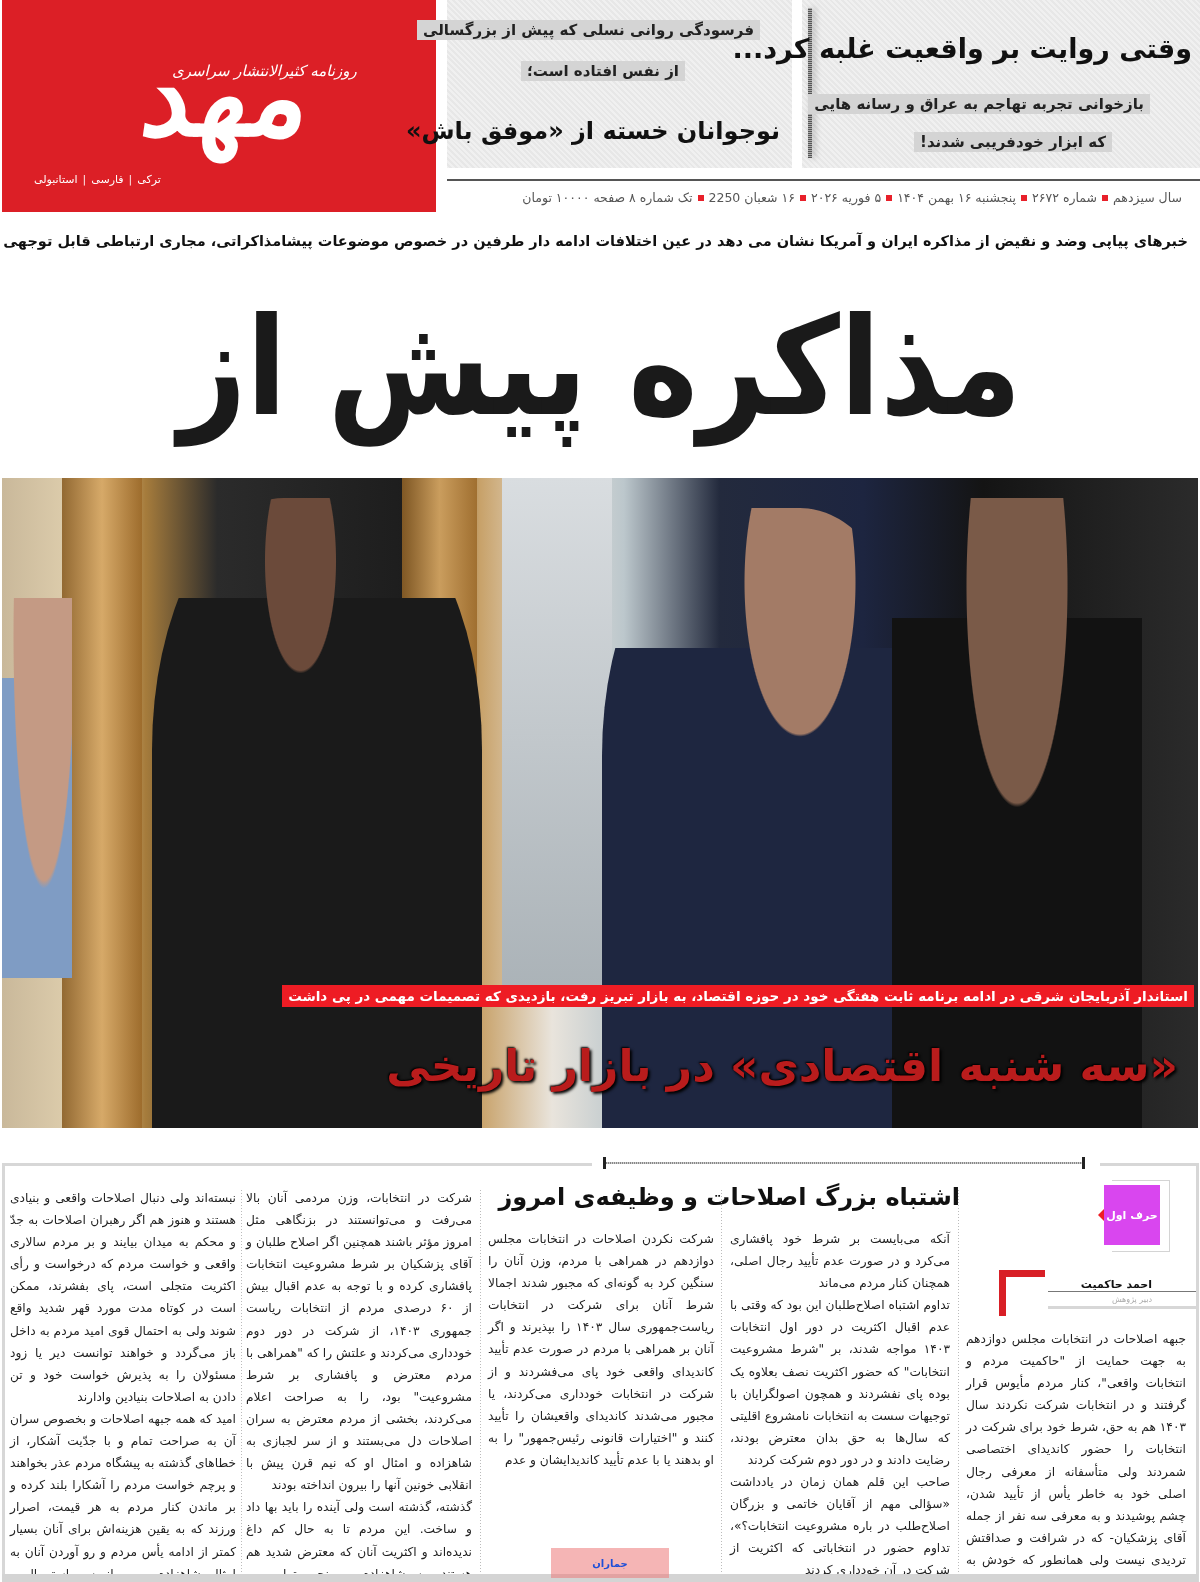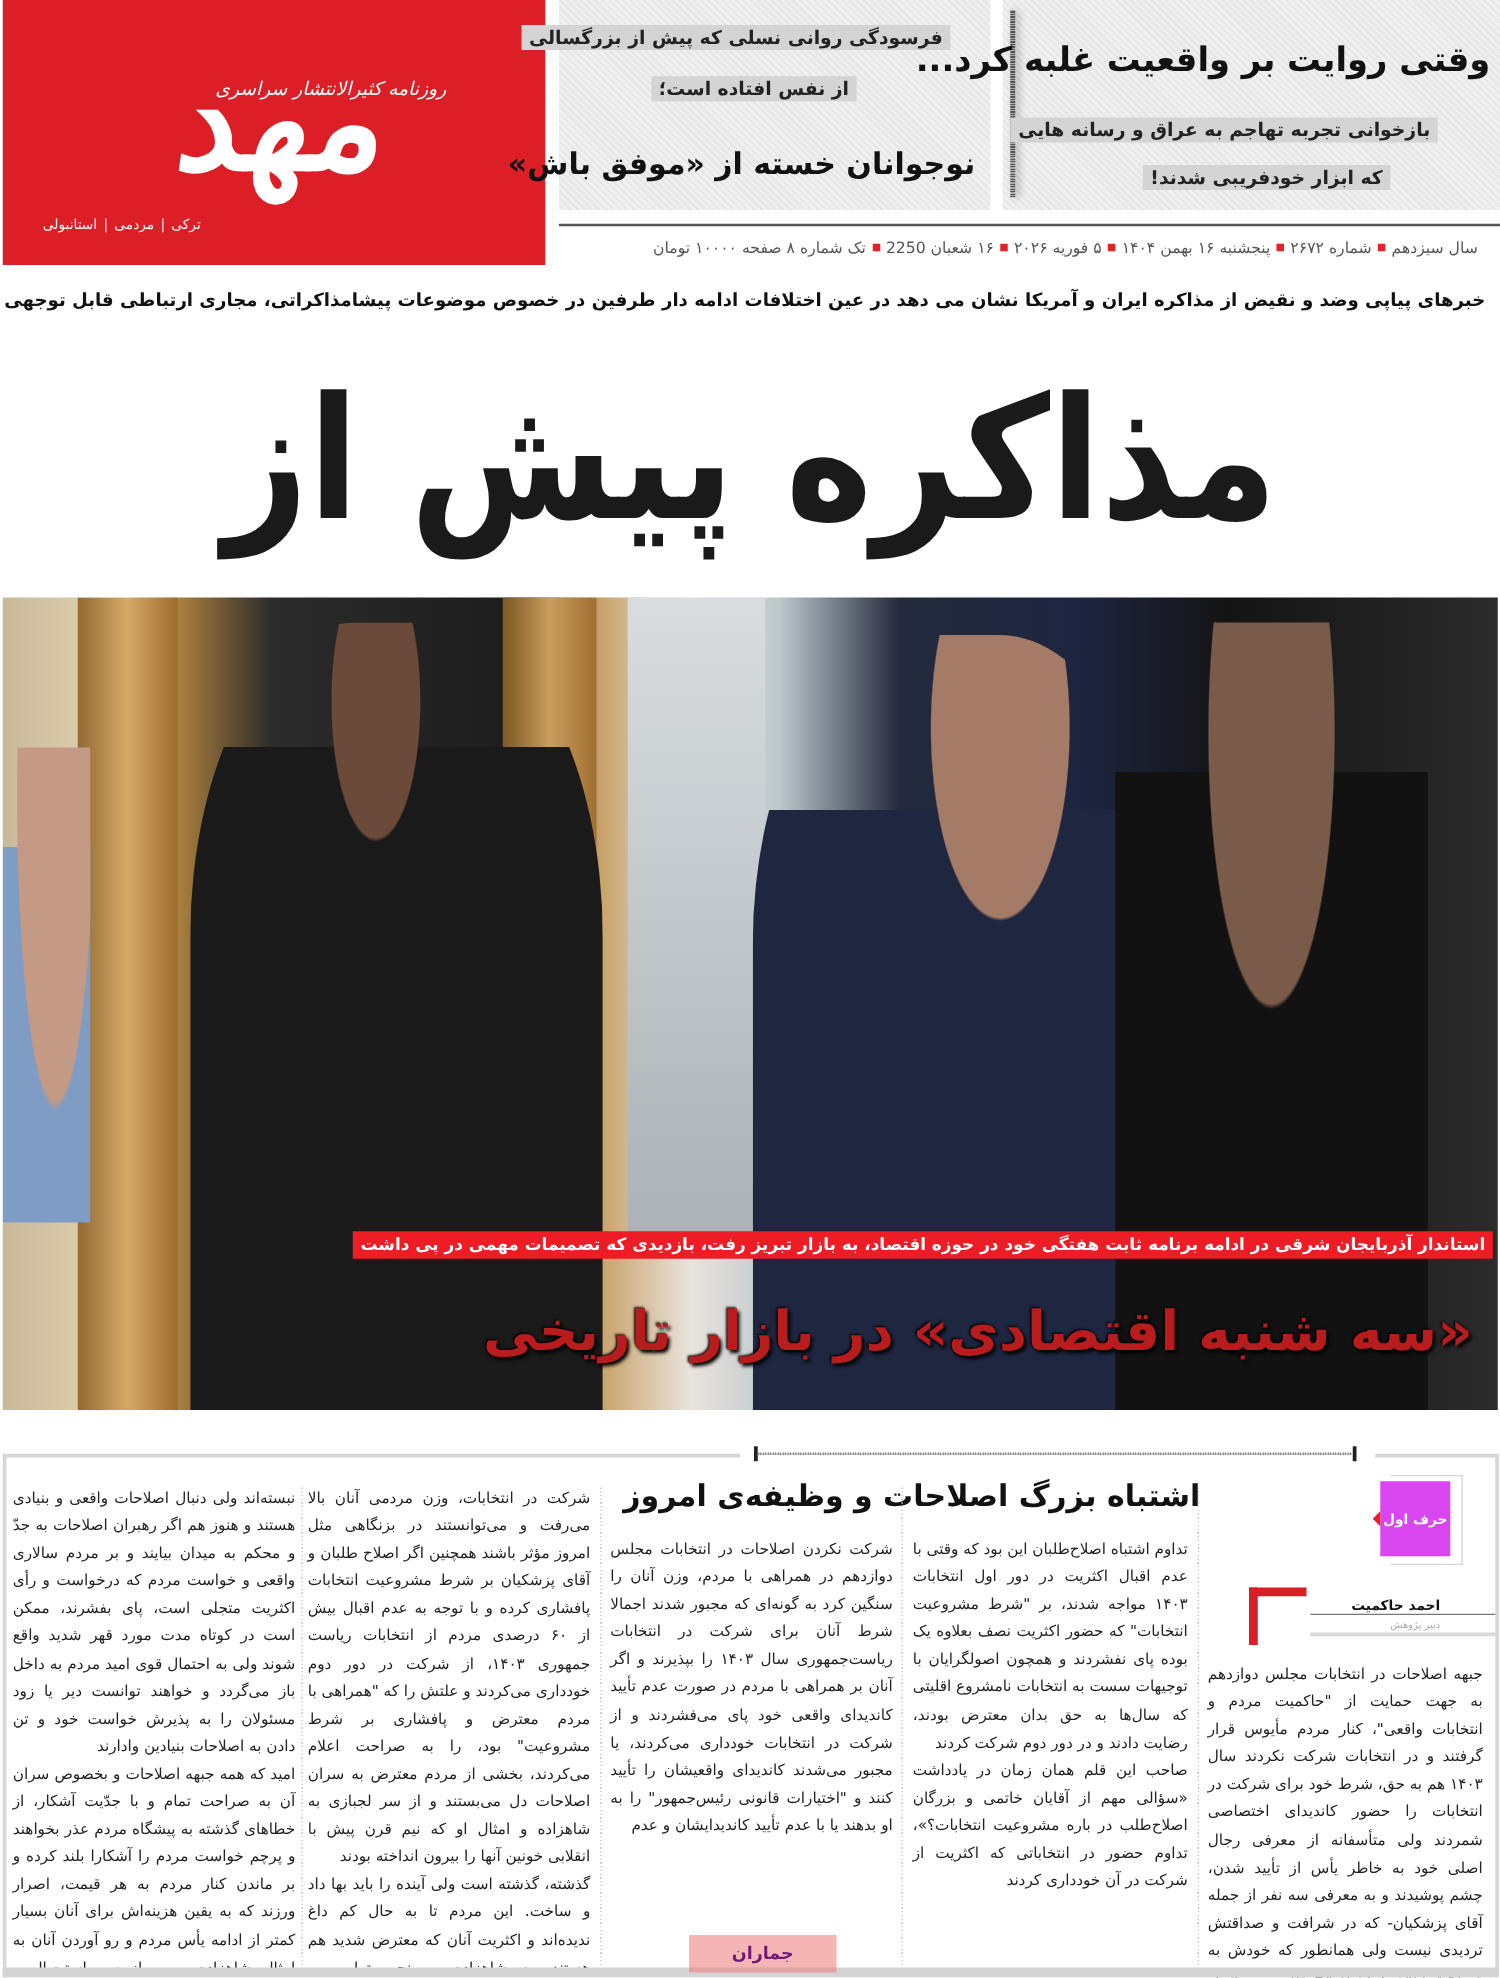--- a/index.html
+++ b/index.html
@@ -136,35 +136,35 @@
   .col-1 { left: 966px; top: 1328px; width: 220px; }
   .col-2 { left: 730px; top: 1228px; width: 220px; }
   .col-3 { left: 488px; top: 1228px; width: 226px; }
   .col-4 { left: 246px; top: 1187px; width: 226px; }
   .col-5 { left: 10px; top: 1187px; width: 226px; }
 
   .col-divider { position: absolute; top: 1190px; width: 1px; height: 382px; background: repeating-linear-gradient(180deg,#bbb 0 1px, transparent 1px 3px); }
 
   .watermark {
     position: absolute; left: 551px; top: 1548px; width: 118px; height: 30px;
-    background: rgba(236,120,120,.55); color: #701a75; font-size: 14px; font-weight: bold;
+    background: rgba(236,120,120,.55); color: #1d4ed8; font-size: 10px; font-weight: bold;
     display: flex; align-items: center; justify-content: center;
   }
 </style>
 </head>
 <body>
 
 <header class="masthead">
   <div class="logo-block">
     <div class="logo-main">مهد تمدن</div>
     <div class="logo-tagline">روزنامه کثیرالانتشار سراسری</div>
     <div class="logo-langs">
       <span>ترکی</span>
       <span class="sep">|</span>
-      <span>مردمی</span>
+      <span>فارسی</span>
       <span class="sep">|</span>
       <span>استانبولی</span>
     </div>
   </div>
 
   <div class="teaser-panel teaser-1">
     <div class="kicker-line" style="right:32px; top:20px;">فرسودگی روانی نسلی که پیش از بزرگسالی</div>
     <div class="kicker-line" style="right:107px; top:61px;">از نفس افتاده است؛</div>
     <div class="teaser-head" style="right:12px; top:117px;">نوجوانان خسته از «موفق باش»</div>
   </div>
@@ -220,20 +220,21 @@
 <div class="byline-name">احمد حاکمیت</div>
 <div class="byline-rule1"></div>
 <div class="byline-role">دبیر پژوهش</div>
 <div class="byline-rule2"></div>
 
 <div class="col col-1">
   <p>جبهه اصلاحات در انتخابات مجلس دوازدهم به جهت حمایت از "حاکمیت مردم و انتخابات واقعی"، کنار مردم مأیوس قرار گرفتند و در انتخابات شرکت نکردند سال ۱۴۰۳ هم به حق، شرط خود برای شرکت در انتخابات را حضور کاندیدای اختصاصی شمردند ولی متأسفانه از معرفی رجال اصلی خود به خاطر یأس از تأیید شدن، چشم پوشیدند و به معرفی سه نفر از جمله آقای پزشکیان- که در شرافت و صداقتش تردیدی نیست ولی همانطور که خودش به صراحت اعلام کرده اصلاح طلب نمی‌باشد- اکتفا کرد حال</p>
 </div>
 <div class="col-divider" style="left:958px;"></div>
 <div class="col col-2">
+  <p>آنکه می‌بایست بر شرط خود پافشاری می‌کرد و در صورت عدم تأیید رجال اصلی، همچنان کنار مردم می‌ماند</p>
   <p>تداوم اشتباه اصلاح‌طلبان این بود که وقتی با عدم اقبال اکثریت در دور اول انتخابات ۱۴۰۳ مواجه شدند، بر "شرط مشروعیت انتخابات" که حضور اکثریت نصف بعلاوه یک بوده پای نفشردند و همچون اصولگرایان با توجیهات سست به انتخابات نامشروع اقلیتی که سال‌ها به حق بدان معترض بودند، رضایت دادند و در دور دوم شرکت کردند</p>
   <p>صاحب این قلم همان زمان در یادداشت «سؤالی مهم از آقایان خاتمی و بزرگان اصلاح‌طلب در باره مشروعیت انتخابات؟»، تداوم حضور در انتخاباتی که اکثریت از شرکت در آن خودداری کردند</p>
 </div>
 <div class="col-divider" style="left:721px;"></div>
 <div class="col col-3">
   <p>شرکت نکردن اصلاحات در انتخابات مجلس دوازدهم در همراهی با مردم، وزن آنان را سنگین کرد به گونه‌ای که مجبور شدند اجمالا شرط آنان برای شرکت در انتخابات ریاست‌جمهوری سال ۱۴۰۳ را بپذیرند و اگر آنان بر همراهی با مردم در صورت عدم تأیید کاندیدای واقعی خود پای می‌فشردند و از شرکت در انتخابات خودداری می‌کردند، یا مجبور می‌شدند کاندیدای واقعیشان را تأیید کنند و "اختیارات قانونی رئیس‌جمهور" را به او بدهند یا با عدم تأیید کاندیدایشان و عدم</p>
 </div>
 <div class="col-divider" style="left:480px;"></div>
 <div class="col col-4">
   <p>شرکت در انتخابات، وزن مردمی آنان بالا می‌رفت و می‌توانستند در بزنگاهی مثل امروز مؤثر باشند همچنین اگر اصلاح طلبان و آقای پزشکیان بر شرط مشروعیت انتخابات پافشاری کرده و با توجه به عدم اقبال بیش از ۶۰ درصدی مردم از انتخابات ریاست جمهوری ۱۴۰۳، از شرکت در دور دوم خودداری می‌کردند و علتش را که "همراهی با مردم معترض و پافشاری بر شرط مشروعیت" بود، را به صراحت اعلام می‌کردند، بخشی از مردم معترض به سران اصلاحات دل می‌بستند و از سر لجبازی به شاهزاده و امثال او که نیم قرن پیش با انقلابی خونین آنها را بیرون انداخته بودند</p>

